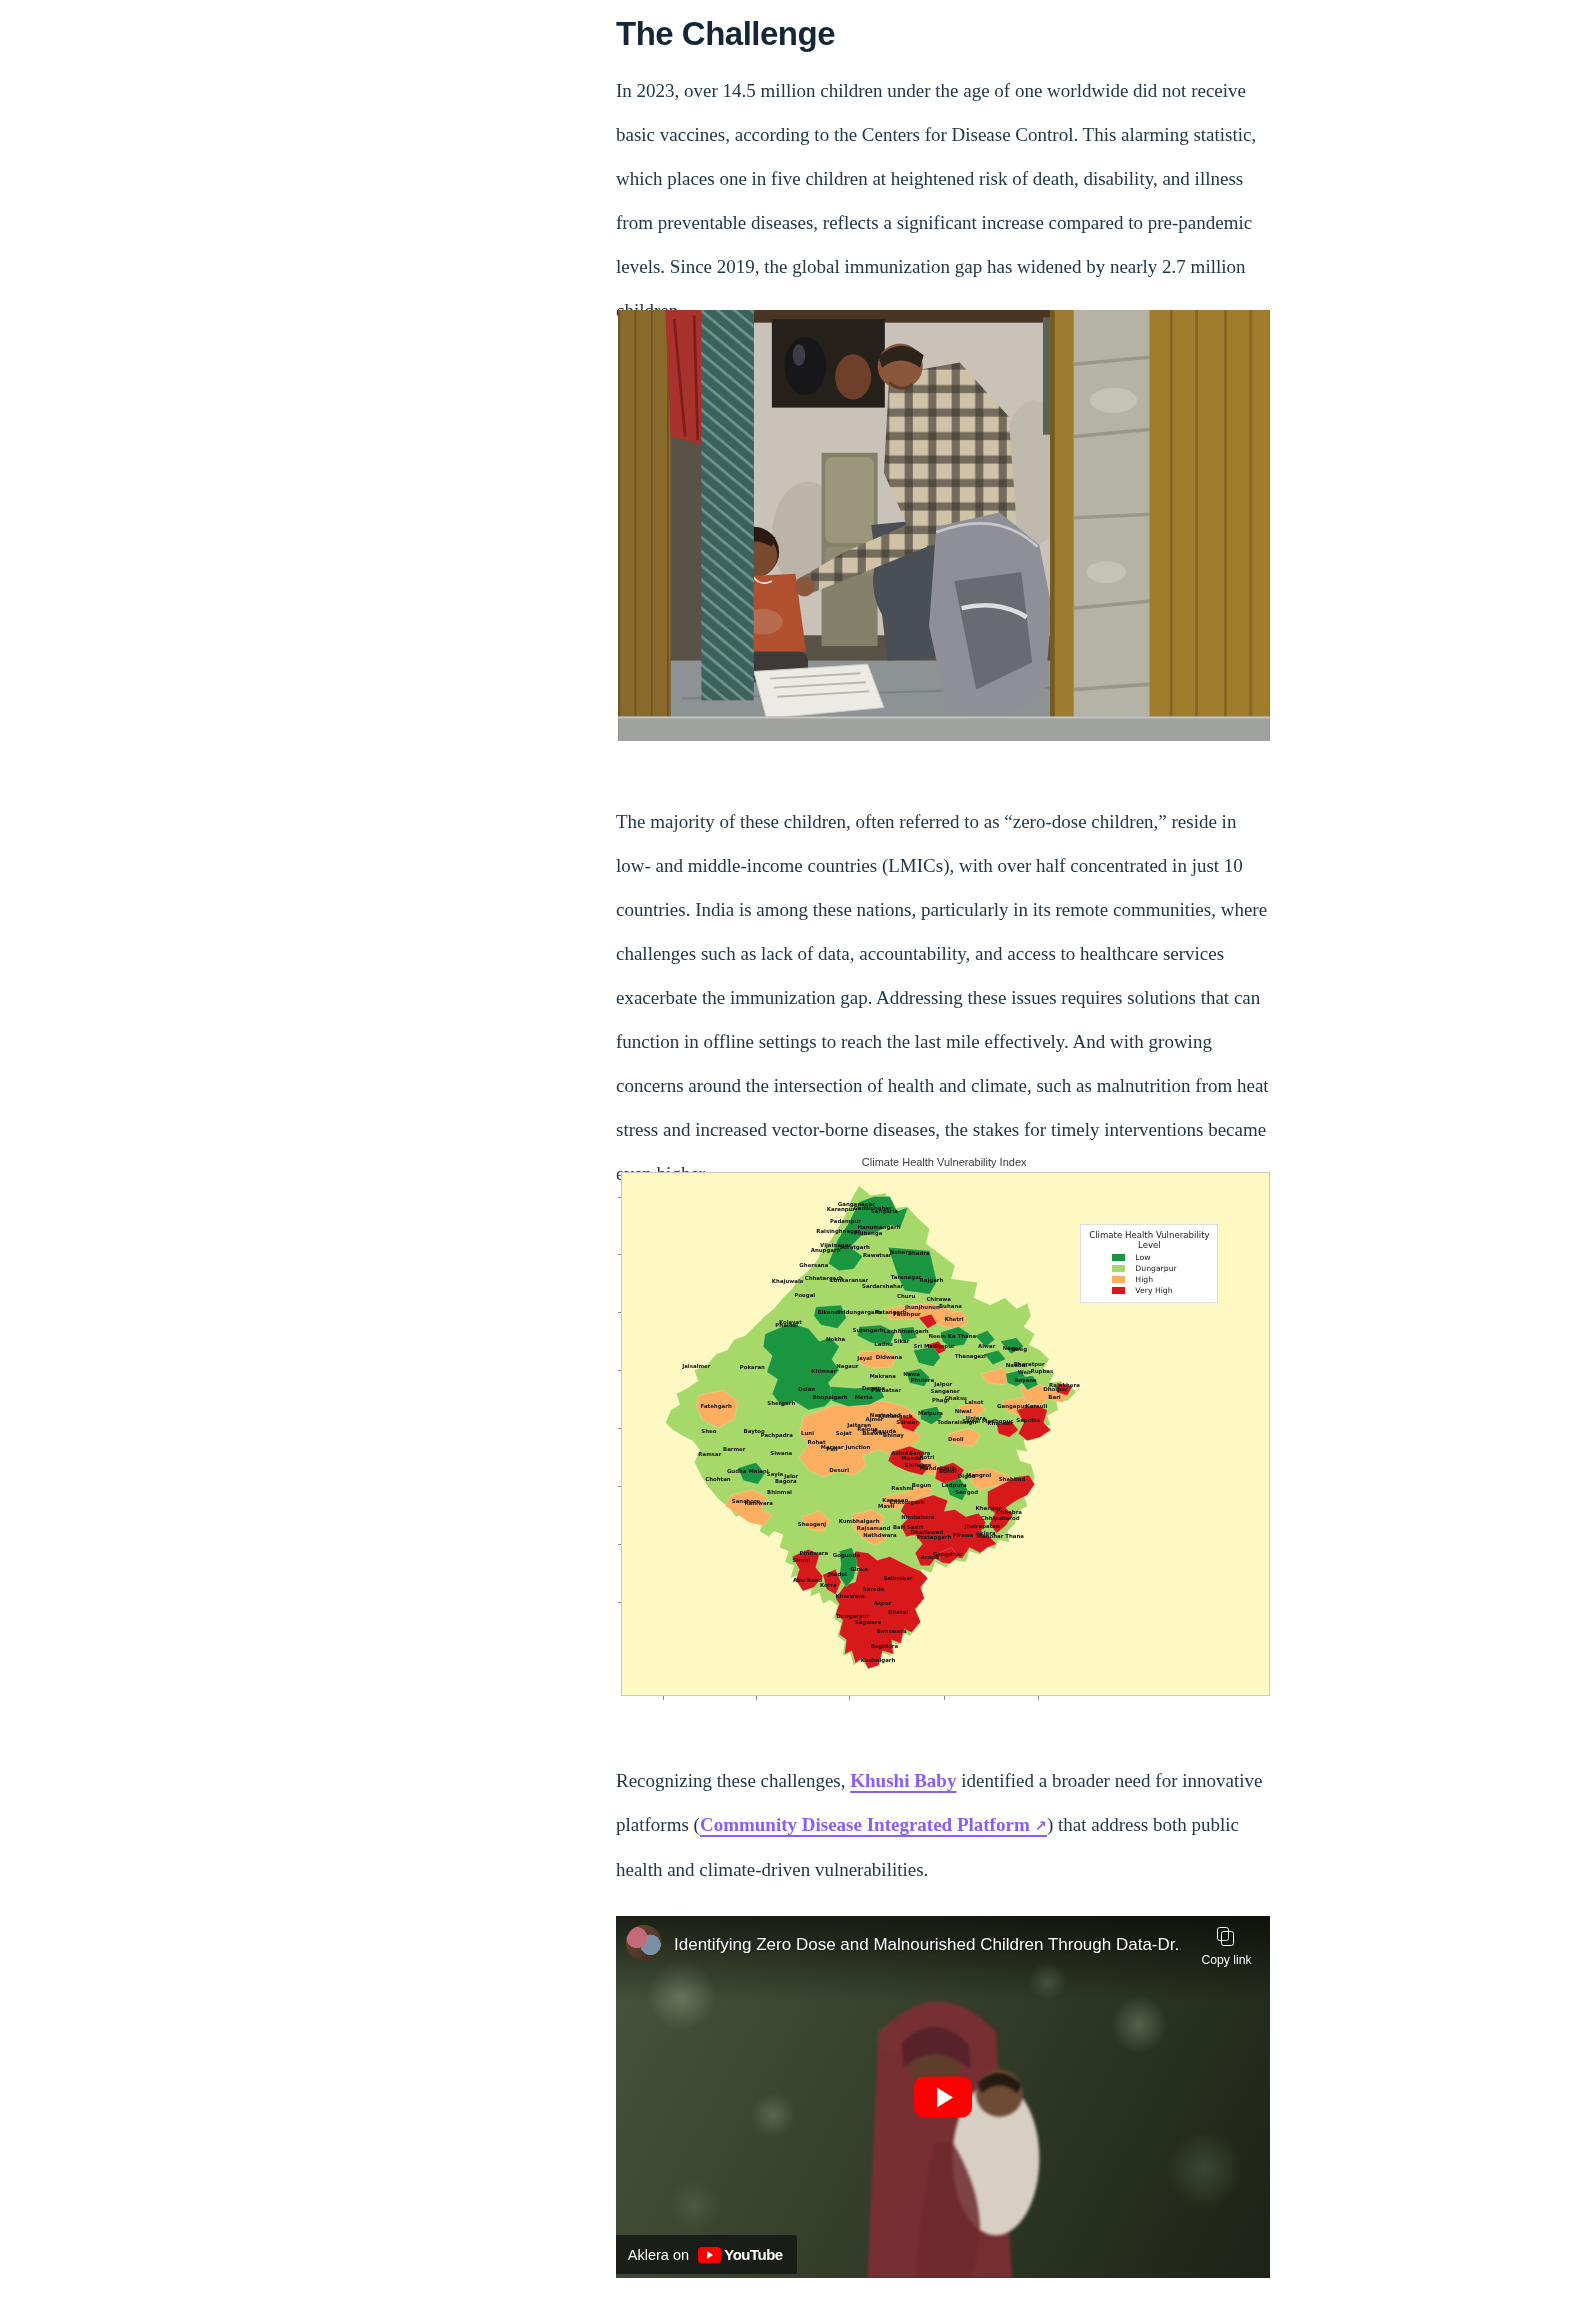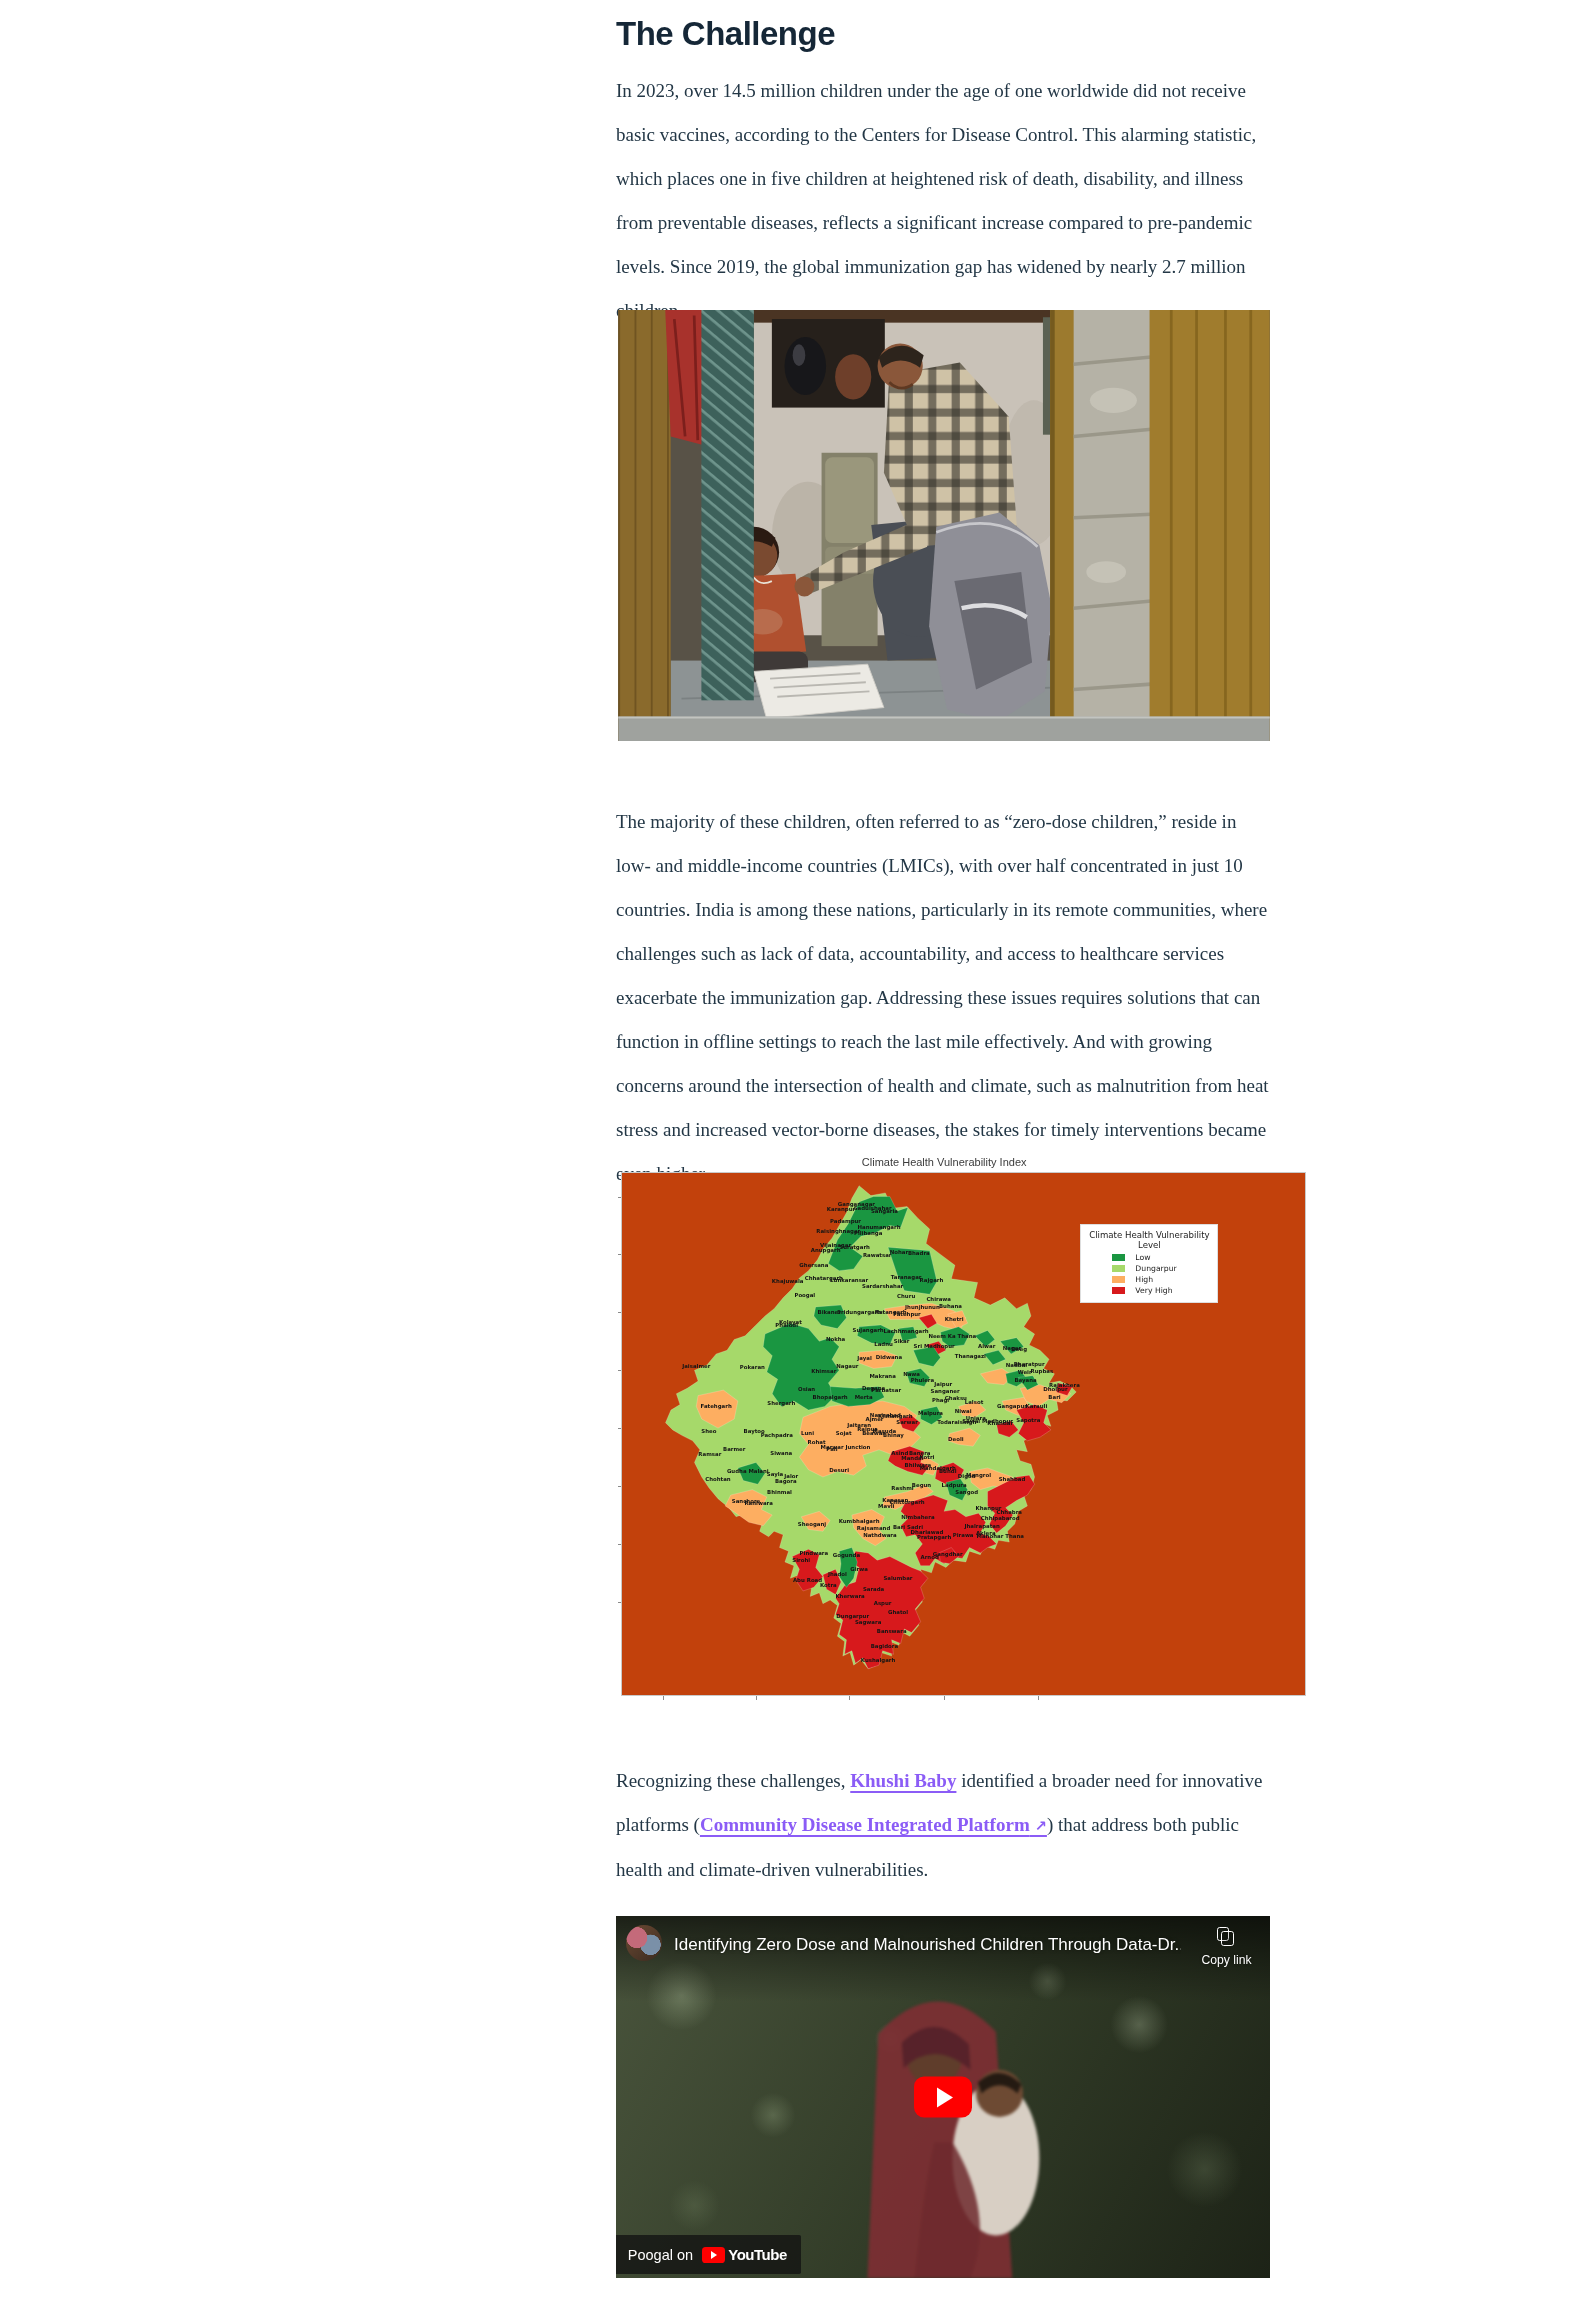--- a/index.html
+++ b/index.html
@@ -19,22 +19,22 @@
                text-decoration-thickness:1.8px;text-underline-offset:3.6px;cursor:pointer;}
   .ext-arrow{font-size:14.5px;font-family:"DejaVu Sans",sans-serif;}
 
   
   #photo{position:absolute;left:1.8px;top:310px;width:652px;height:431px;overflow:hidden;background:#6b665e;}
 
   
   #map-block{position:absolute;left:2.7px;top:1156px;width:651px;height:543px;}
   #map-title{position:absolute;left:0;top:0;width:651px;text-align:center;
              font-family:Liberation Sans, sans-serif;font-size:11px;color:#3c3c3c;}
-  #map-card{position:absolute;left:2.7px;top:16.3px;width:647px;height:522px;background:#c2410c;
-            border:0.9px solid #c9c9c9;padding-left:36px;}
+  #map-card{position:absolute;left:2.7px;top:16.3px;width:647px;height:522px;background:#fef9c3;
+            border:0.9px solid #c9c9c9;}
   #map-svg{position:absolute;left:0;top:0;}
   .lvl-low{fill:#1a9641;}
   .lvl-mod{fill:#a6d96a;}
   .lvl-high{fill:#fdae61;}
   .lvl-vhigh{fill:#d7191c;}
   #map-svg path{stroke:rgba(255,255,255,0.35);stroke-width:0.6;}
   #district-labels text{font:bold 6px "DejaVu Sans",sans-serif;fill:#151515;text-anchor:middle;stroke:none;}
   #map-legend{position:absolute;left:458px;top:51px;width:138px;background:#ffffff;
               border:0.9px solid #dedede;padding:4.5px 5.4px 5.4px 5.4px;box-sizing:border-box;}
   #legend-title{font-family:"DejaVu Sans",sans-serif;font-size:8.6px;color:#222;text-align:center;margin-bottom:3.6px;}
@@ -463,21 +463,21 @@
       <div id="yt-avatar"></div>
       <div id="yt-title">Identifying Zero Dose and Malnourished Children Through Data-Dr...</div>
       <div id="copy-link">
         <span id="copy-icon"><span class="sq back"></span><span class="sq front"></span></span>
         <div id="copy-label">Copy link</div>
       </div>
       <div id="play-btn">
           <div id="play-tri"></div>
         </div>
       <div id="watch-badge">
-        <span id="watch-on">Poogal on</span>
+        <span id="watch-on">Aklera on</span>
         <span id="yt-logo">
           <span id="yt-logo-play">
               <span id="yt-logo-tri"></span>
             </span>
           <span id="yt-brand">YouTube</span>
         </span>
       </div>
     </div>
 
   </div>

